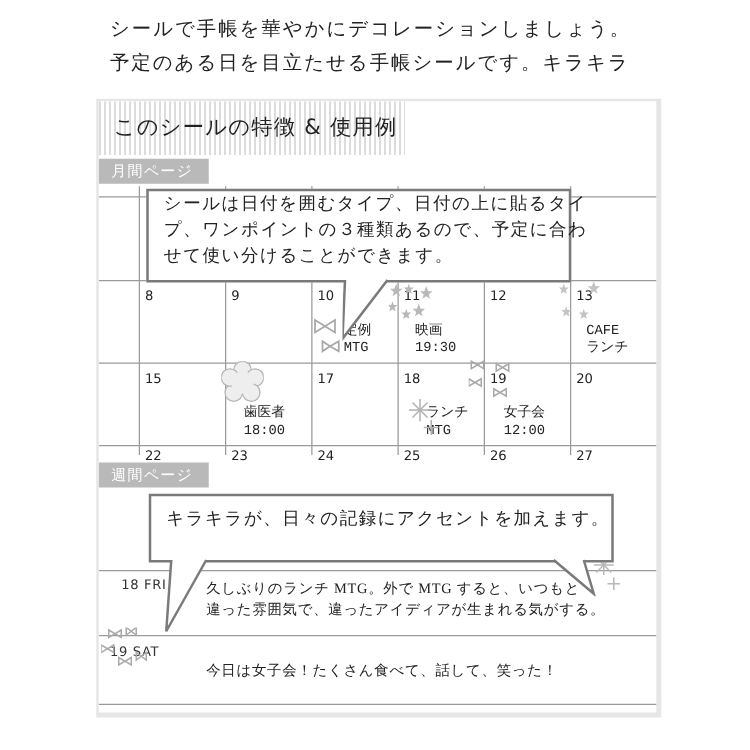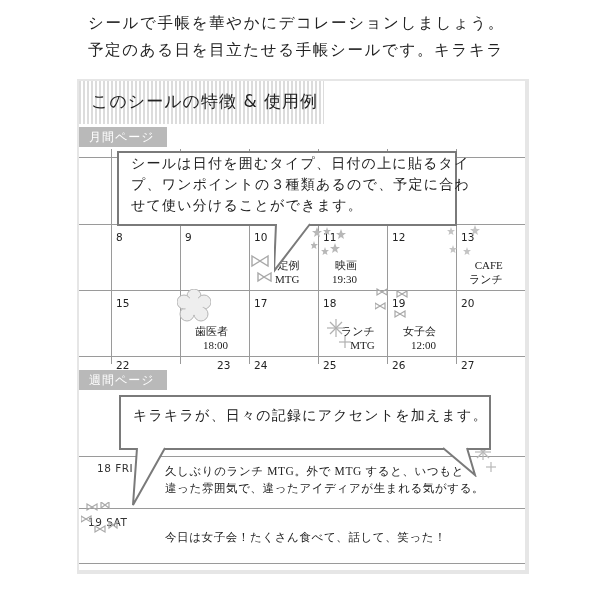--- a/index.html
+++ b/index.html
@@ -32,22 +32,22 @@
   }
 
   
   .month {
     position: absolute; left: 0; top: 68px; width: 448px; height: 215px;
   }
   .hline { position: absolute; left: 0; width: 448px; height: 1px; background: #9a9a9a; }
   .vline { position: absolute; width: 1px; background: #9a9a9a; }
   .daynum { position: absolute; font-size: 10.5px; color: #222; }
   .event {
-    position: absolute; font-family: Liberation Serif, serif; font-size: 11px; line-height: 14px;
-    text-align: right; color: #222; white-space: nowrap;
+    position: absolute; font-family: Liberation Mono, monospace; font-size: 11px; line-height: 14px;
+    text-align: left; color: #222; white-space: nowrap;
   }
 
   .bubble {
     position: absolute; background: #fff; border: 2px solid #7a7a7a; box-sizing: border-box;
     font-size: 14px; letter-spacing: 1.2px; color: #222; z-index: 5;
   }
   .bubble .line { white-space: nowrap; }
   .tail { position: absolute; z-index: 6; }
 
   .sticker { position: absolute; color: #aaa; z-index: 4; }
@@ -121,21 +121,21 @@
     <div class="event" style="left:262px; top:175px;">
       <div>ランチ</div>
       <div>MTG</div>
     </div>
     <div class="event" style="left:324px; top:175px;">
       <div>女子会</div>
       <div>12:00</div>
     </div>
 
     <div class="daynum" style="left:37px; top:210px;">22</div>
-    <div class="daynum" style="left:106px; top:210px;margin-left:32px;">23</div>
+    <div class="daynum" style="left:106px; top:210px;">23</div>
     <div class="daynum" style="left:175px; top:210px;">24</div>
     <div class="daynum" style="left:244px; top:210px;">25</div>
     <div class="daynum" style="left:313px; top:210px;">26</div>
     <div class="daynum" style="left:382px; top:210px;">27</div>
 
     <svg class="sticker" style="left:170px; top:104px;" width="26" height="34" viewBox="0 0 26 34">
       <g fill="none" stroke="#a8a8a8" stroke-width="1.4">
         <path d="M3 3 L11 8 L3 13 Z"></path>
           <path d="M19 3 L11 8 L19 13 Z"></path>
         <path d="M9 20 L15 24 L9 28 Z"></path>

